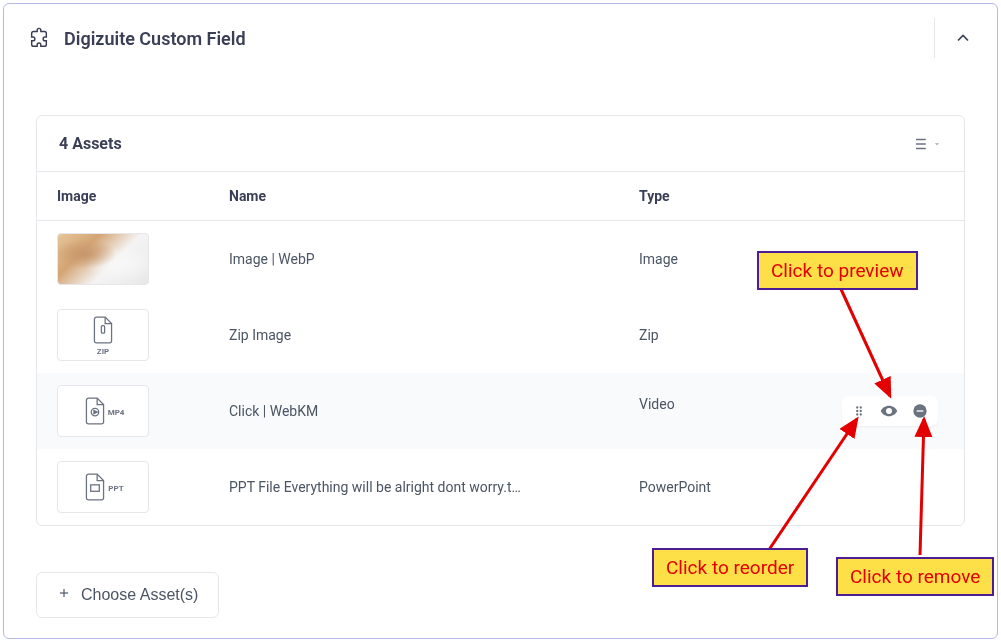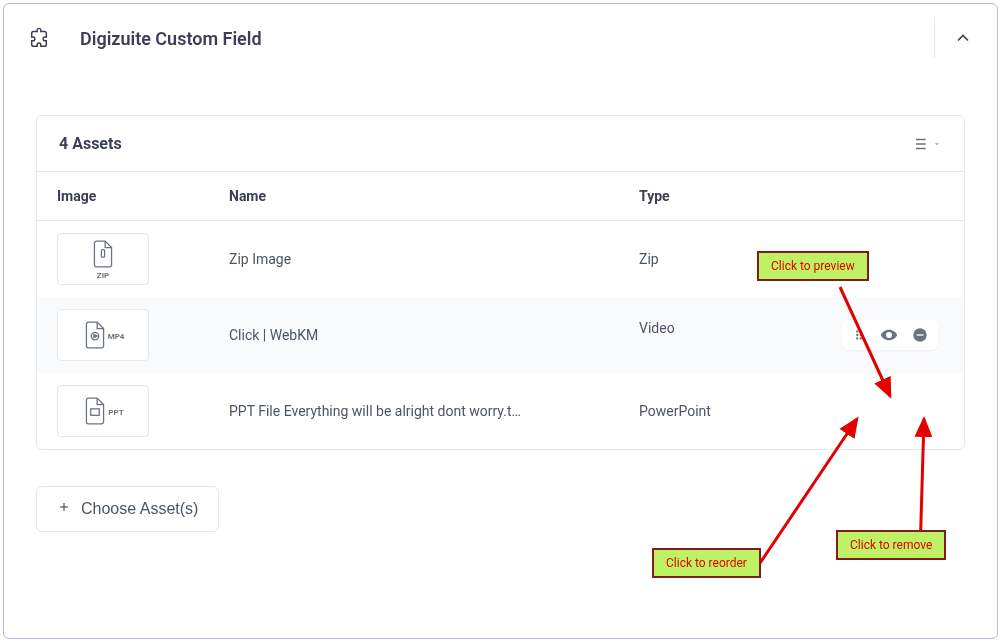--- a/index.html
+++ b/index.html
@@ -1,41 +1,41 @@
 <!DOCTYPE html>
 <html><head>
 <meta charset="utf-8">
 <style>
 *{box-sizing:border-box;margin:0;padding:0}
 body{font-family:-apple-system,BlinkMacSystemFont,"Segoe UI",Roboto,Helvetica,Arial,sans-serif;background:#fff;color:#333;width:1001px;height:644px;overflow:hidden}
 .panel{margin:3px;border:1px solid #b6b8e6;border-radius:6px;background:#fff;height:636px}
 .panel-header{display:flex;align-items:center;justify-content:space-between;padding:14px 24px;border-bottom:1px solid transparent;position:relative}
-.panel-header-left{display:flex;align-items:center;gap:30px}
+.panel-header-left{display:flex;align-items:center;gap:14px}
 .panel-title{font-size:18px;font-weight:600;color:#3a3f55}
 .panel-header-right{display:flex;align-items:center;padding-left:18px;border-left:1px solid #e5e7eb;height:40px}
-.card{margin:42px 32px 14px 32px;border:1px solid #e5e7eb;border-radius:6px}
+.card{margin:42px 32px 24px 32px;border:1px solid #e5e7eb;border-radius:6px}
 .card-header{display:flex;align-items:center;justify-content:space-between;padding:18px 22px}
 .assets-count{font-size:16px;font-weight:700;color:#3a3f55}
 .view-toggle{display:flex;align-items:center;gap:4px;color:#6b7280;cursor:pointer}
 table{width:100%;border-collapse:collapse}
 thead th{text-align:left;font-size:14px;font-weight:700;color:#3a3f55;padding:16px 20px;border-top:1px solid #e5e7eb;border-bottom:1px solid #e5e7eb}
 tbody td{padding:12px 20px;font-size:14px;color:#4b5563;border-bottom:0;vertical-align:middle}
 tbody tr{border-bottom:0}
 .col-image{width:172px}
 .col-name{width:410px}
 .col-type{width:auto}
 .thumb{width:92px;height:52px;border:1px solid #e5e7eb;border-radius:4px;display:flex;align-items:center;justify-content:center;background:#fff;position:relative;overflow:hidden}
 .thumb.photo{background:linear-gradient(135deg,#e6c699 0%,#d4a574 30%,#f4f4f4 60%,#e8e8e8 100%)}
 .thumb.photo::before{content:"";position:absolute;inset:0;background:radial-gradient(ellipse at 30% 40%,#c8966b 0%,transparent 35%),radial-gradient(ellipse at 70% 60%,#f8f8f8 0%,transparent 40%)}
 .file-ext{font-size:8px;font-weight:700;color:#6b7280;margin-top:2px}
 .row-hover{background:#f9fafb}
 .row-actions{display:flex;align-items:center;gap:14px;background:#fff;border-radius:6px;padding:6px 10px;box-shadow:0 1px 2px rgba(0,0,0,.05);float:right;margin-right:6px}
 .icon-btn{display:flex;align-items:center;justify-content:center;cursor:pointer;color:#6b7280}
 .choose-btn{margin:22px 32px 0 32px;display:inline-flex;align-items:flex-start;gap:10px;padding:13px 20px;border:1px solid #e5e7eb;border-radius:6px;background:#fff;font-size:16px;color:#4b5563;cursor:pointer}
-.annotation{position:absolute;border:2px solid #7f1d1d;color:#e30000;background:#bef264;padding:6px 12px;font-size:12px;z-index:10}
+.annotation{position:absolute;border:2px solid #4c1d95;color:#e30000;background:#fde047;padding:6px 12px;font-size:19px;z-index:10}
 .arrow{position:absolute;z-index:9}
 svg{display:block}
 .truncate{white-space:nowrap;overflow:hidden;text-overflow:ellipsis;max-width:380px}
 </style>
 </head>
 <body>
 
 <div class="panel">
   <div class="panel-header">
     <div class="panel-header-left">
@@ -77,20 +77,29 @@
       <thead>
         <tr>
           <th class="col-image">Image</th>
           <th class="col-name">Name</th>
           <th class="col-type">Type</th>
         </tr>
       </thead>
       <tbody>
         <tr>
           <td class="col-image">
+              <div class="thumb photo"></div>
+            </td>
+          <td class="col-name">
+              <div class="truncate">Image | WebP</div>
+            </td>
+          <td class="col-type">Image</td>
+        </tr>
+        <tr>
+          <td class="col-image">
             <div class="thumb">
               <div style="display:flex;flex-direction:column;align-items:center">
                 <svg width="26" height="30" viewBox="0 0 24 28" fill="none" stroke="#6b7280" stroke-width="1.2">
                     <path d="M14 2H6a2 2 0 0 0-2 2v20a2 2 0 0 0 2 2h12a2 2 0 0 0 2-2V8z"></path>
                     <polyline points="14 2 14 8 20 8"></polyline>
                     <rect x="10.5" y="10" width="3" height="7" rx="1"></rect>
                   </svg>
                 <div class="file-ext">ZIP</div>
               </div>
             </div>
@@ -188,21 +197,21 @@
 <div class="annotation" style="left:652px;top:548px">Click to reorder</div>
 <svg class="arrow" style="left:749px;top:415px" width="120" height="162">
   <defs>
       <marker id="ah2" markerWidth="8" markerHeight="8" refX="6" refY="3" orient="auto">
         <path d="M0,0 L7,3 L0,6 z" fill="#e30000"></path>
       </marker>
     </defs>
   <line x1="3" y1="160" x2="108" y2="4" stroke="#e30000" stroke-width="3" marker-end="url(#ah2)"></line>
 </svg>
 
-<div class="annotation" style="left:836px;top:530px">Click to remove</div>
+<div class="annotation" style="left:836px;top:557px">Click to remove</div>
 <svg class="arrow" style="left:910px;top:415px" width="30" height="142">
   <defs>
       <marker id="ah3" markerWidth="8" markerHeight="8" refX="6" refY="3" orient="auto">
         <path d="M0,0 L7,3 L0,6 z" fill="#e30000"></path>
       </marker>
     </defs>
   <line x1="10" y1="140" x2="14" y2="4" stroke="#e30000" stroke-width="3" marker-end="url(#ah3)"></line>
 </svg>
 
 </body></html>

